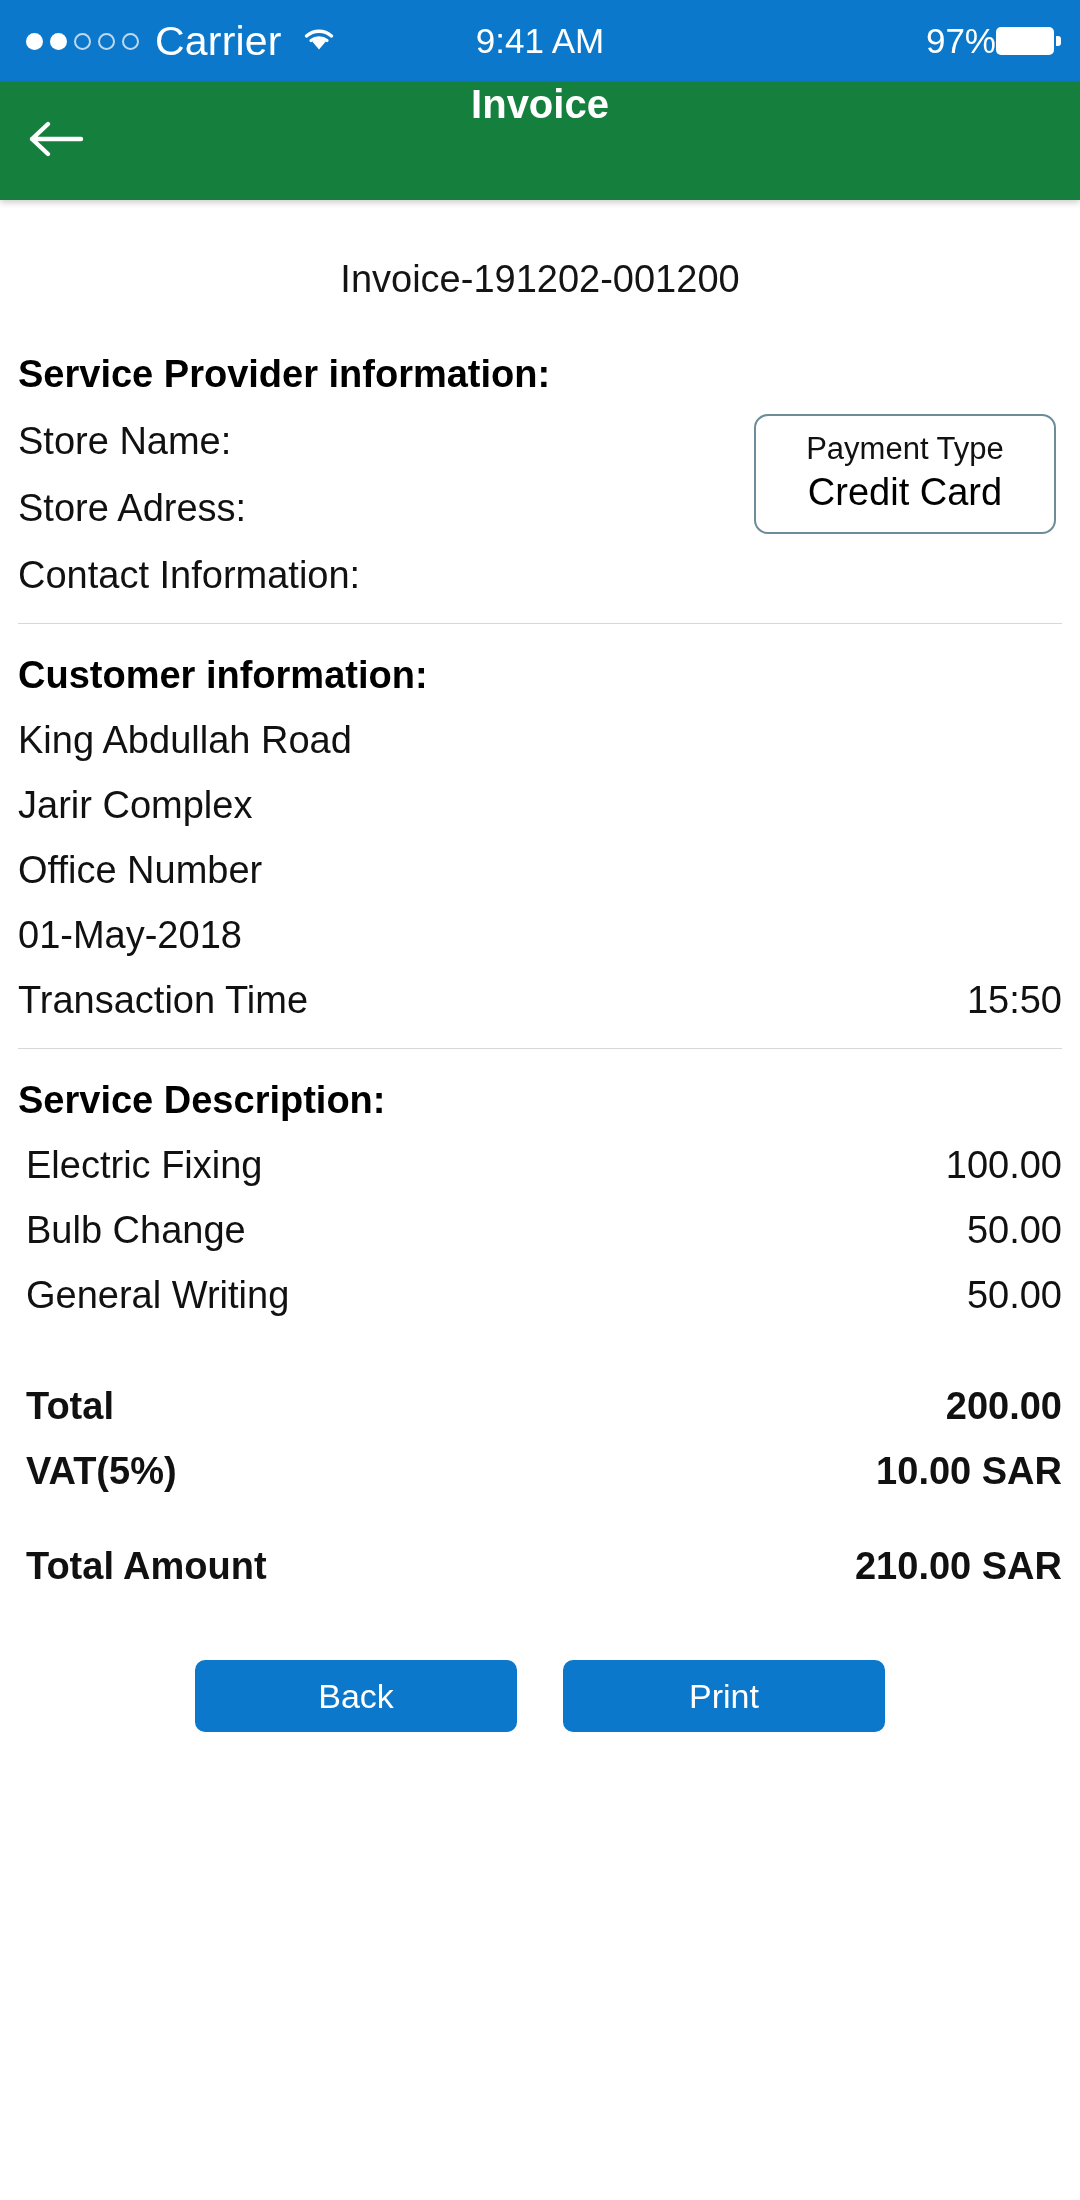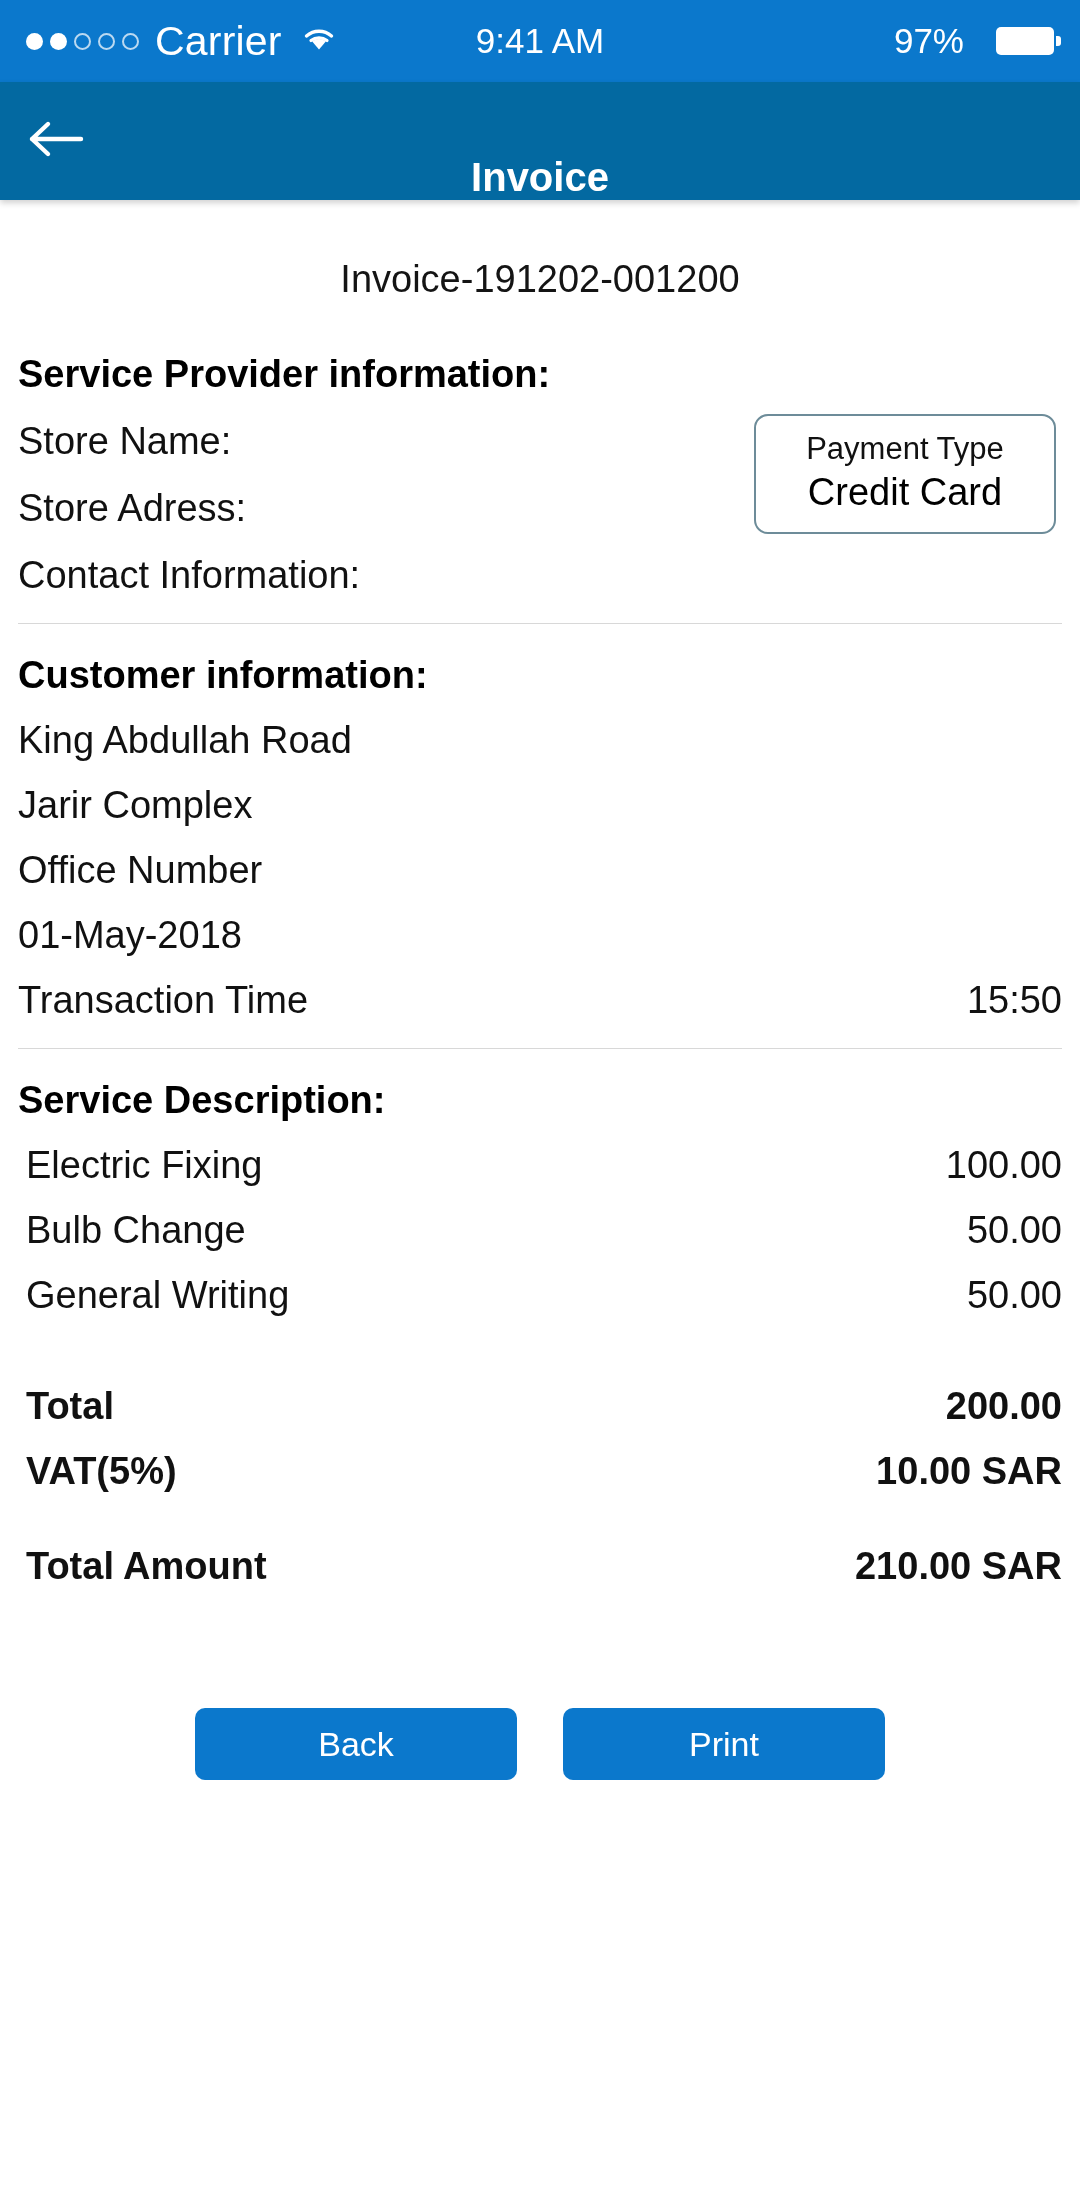--- a/index.html
+++ b/index.html
@@ -57,21 +57,21 @@
     text-align: center;
     color: #ffffff;
     font-size: 35px;
     font-weight: 400;
     pointer-events: none;
   }
   .status-right {
     margin-left: auto;
     display: flex;
     align-items: center;
-    gap: 32px;
+    gap: 0;
     position: relative;
     z-index: 2;
   }
   .battery-pct {
     color: #ffffff;
     font-size: 35px;
     font-weight: 400;
   }
   .battery {
     width: 58px;
@@ -87,23 +87,23 @@
     top: 9px;
     width: 5px;
     height: 10px;
     border-radius: 0 3px 3px 0;
     background: #ffffff;
   }
 
   
   .nav-bar {
     height: 118px;
-    background: #0369a1;
-    display: flex;
-    align-items: flex-end;
+    background: #15803d;
+    display: flex;
+    align-items: flex-start;
     position: relative;
     box-shadow: 0 3px 6px rgba(0,0,0,0.18);
   }
   .back-button {
     width: 110px;
     height: 100%;
     display: flex;
     align-items: center;
     justify-content: center;
     cursor: pointer;
@@ -195,21 +195,21 @@
 
   .totals { margin-top: 68px; }
   .totals .line { margin-bottom: 26px; }
   .total-amount-row { margin-top: 52px; }
 
   
   .actions {
     display: flex;
     justify-content: center;
     gap: 46px;
-    margin-top: 120px;
+    margin-top: 72px;
   }
   .btn {
     width: 322px;
     height: 72px;
     background: #0B78CC;
     color: #ffffff;
     border: none;
     border-radius: 10px;
     font-size: 34px;
     font-family: "Liberation Sans", sans-serif;

